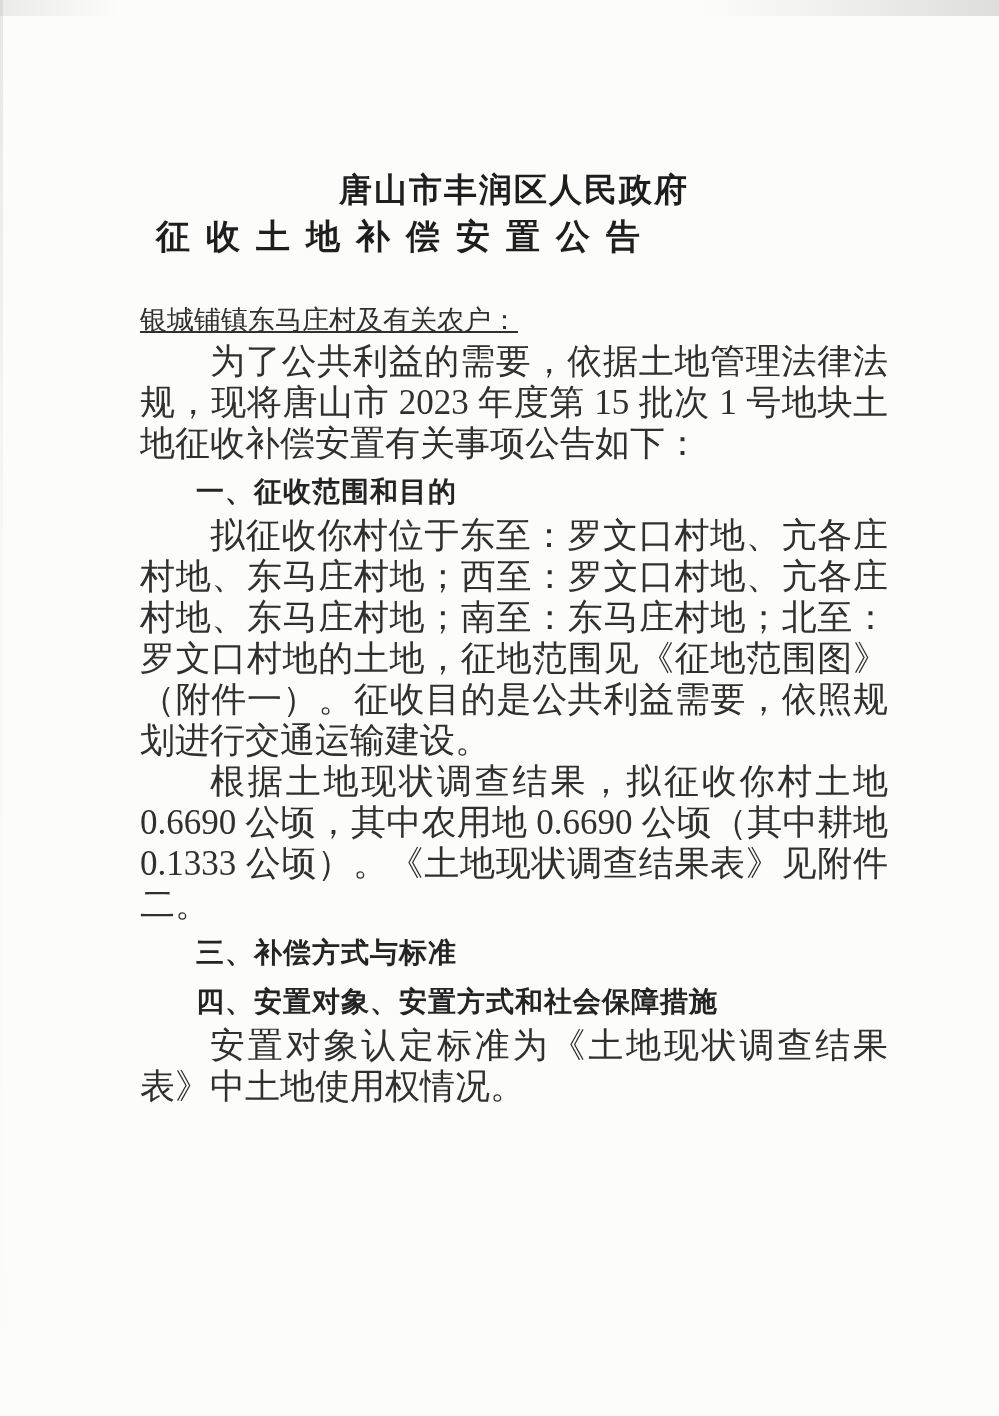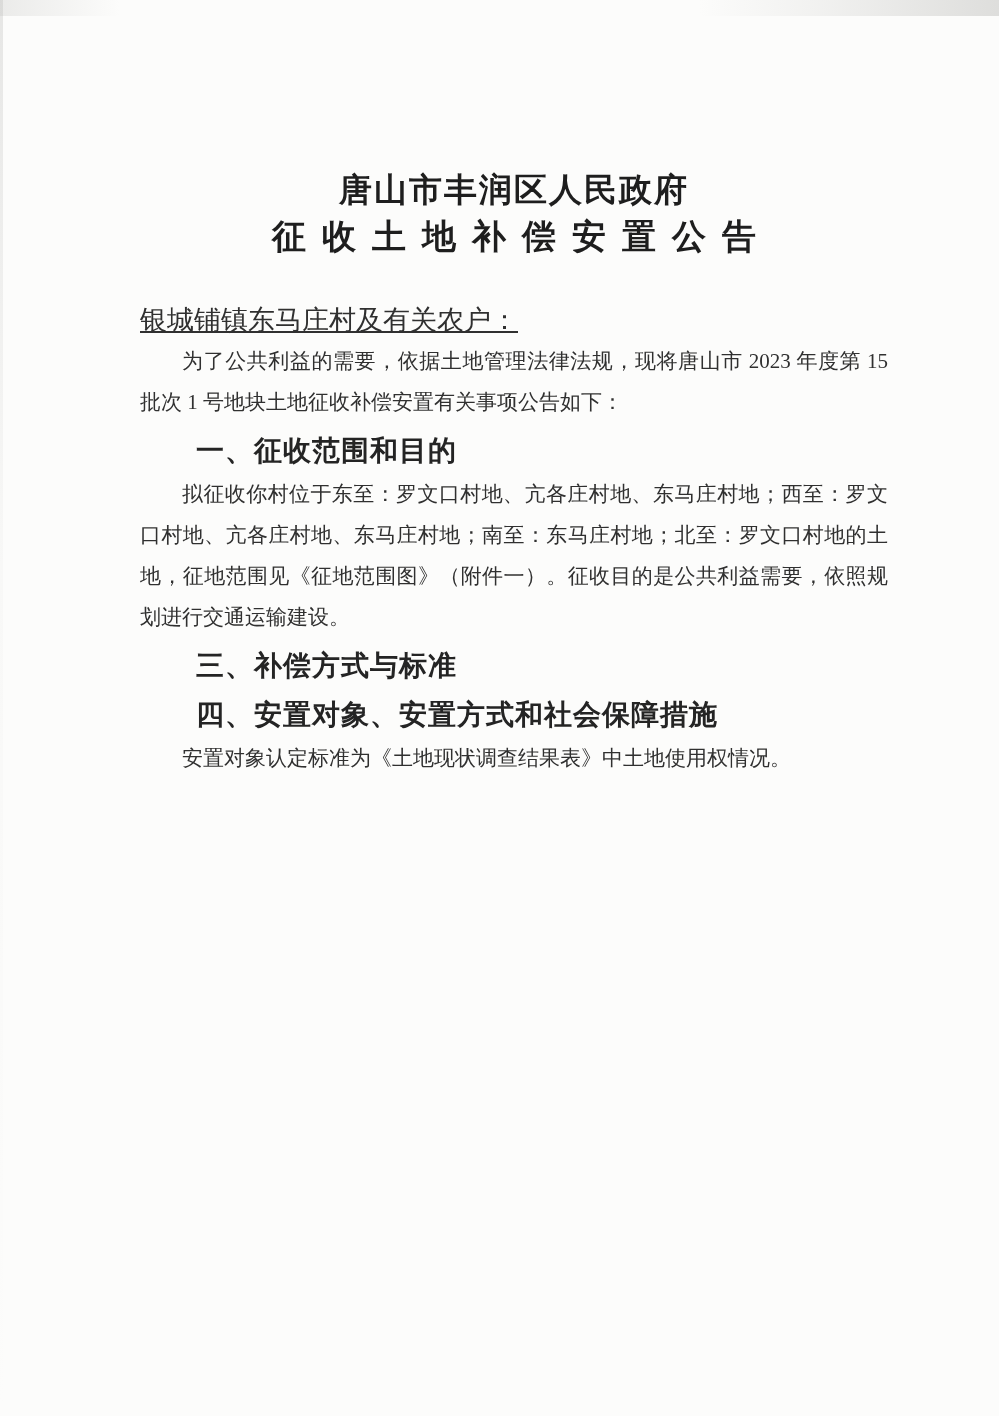--- a/index.html
+++ b/index.html
@@ -48,39 +48,38 @@
     margin: 0;
     text-align: center;
     font-size: 33px;
     line-height: 44px;
     font-weight: bold;
     letter-spacing: 2px;
     color: #1e1e1e;
   }
   .title-main {
     margin: 2px 0 0 0;
-    text-align: center;
     font-size: 34px;
     line-height: 46px;
     font-weight: bold;
     letter-spacing: 16px;
     text-indent: 16px; 
     color: #1e1e1e;
     white-space: nowrap;
   }
   .salutation {
     margin: 40px 0 0 0;
     font-size: 27px;
     line-height: 41px;
     color: #303030;
     text-decoration: underline;
   }
   .para {
     margin: 0;
-    font-size: 21px;
+    font-size: 35px;
     line-height: 41px;
     text-align: justify;
     text-indent: 2em;
     color: #303030;
   }
   .heading {
     margin: 6px 0 2px 0;
     font-size: 28px;
     line-height: 43px;
     font-weight: bold;
@@ -101,19 +100,20 @@
     <h1 class="title-org">唐山市丰润区人民政府</h1>
     <h1 class="title-main">征收土地补偿安置公告</h1>
 
     <p class="salutation">银城铺镇东马庄村及有关农户：</p>
 
     <p class="para">为了公共利益的需要，依据土地管理法律法规，现将唐山市 2023 年度第 15 批次 1 号地块土地征收补偿安置有关事项公告如下：</p>
 
     <h2 class="heading">一、征收范围和目的</h2>
     <p class="para">拟征收你村位于东至：罗文口村地、亢各庄村地、东马庄村地；西至：罗文口村地、亢各庄村地、东马庄村地；南至：东马庄村地；北至：罗文口村地的土地，征地范围见《征地范围图》（附件一）。征收目的是公共利益需要，依照规划进行交通运输建设。</p>
 
+    <p class="para">根据土地现状调查结果，拟征收你村土地 0.6690 公顷，其中农用地 0.6690 公顷（其中耕地 0.1333 公顷）。《土地现状调查结果表》见附件二。</p>
 
     <h2 class="heading">三、补偿方式与标准</h2>
 
     <h2 class="heading">四、安置对象、安置方式和社会保障措施</h2>
     <p class="para">安置对象认定标准为《土地现状调查结果表》中土地使用权情况。</p>
   </div>
 </div>
 
 </body></html>

